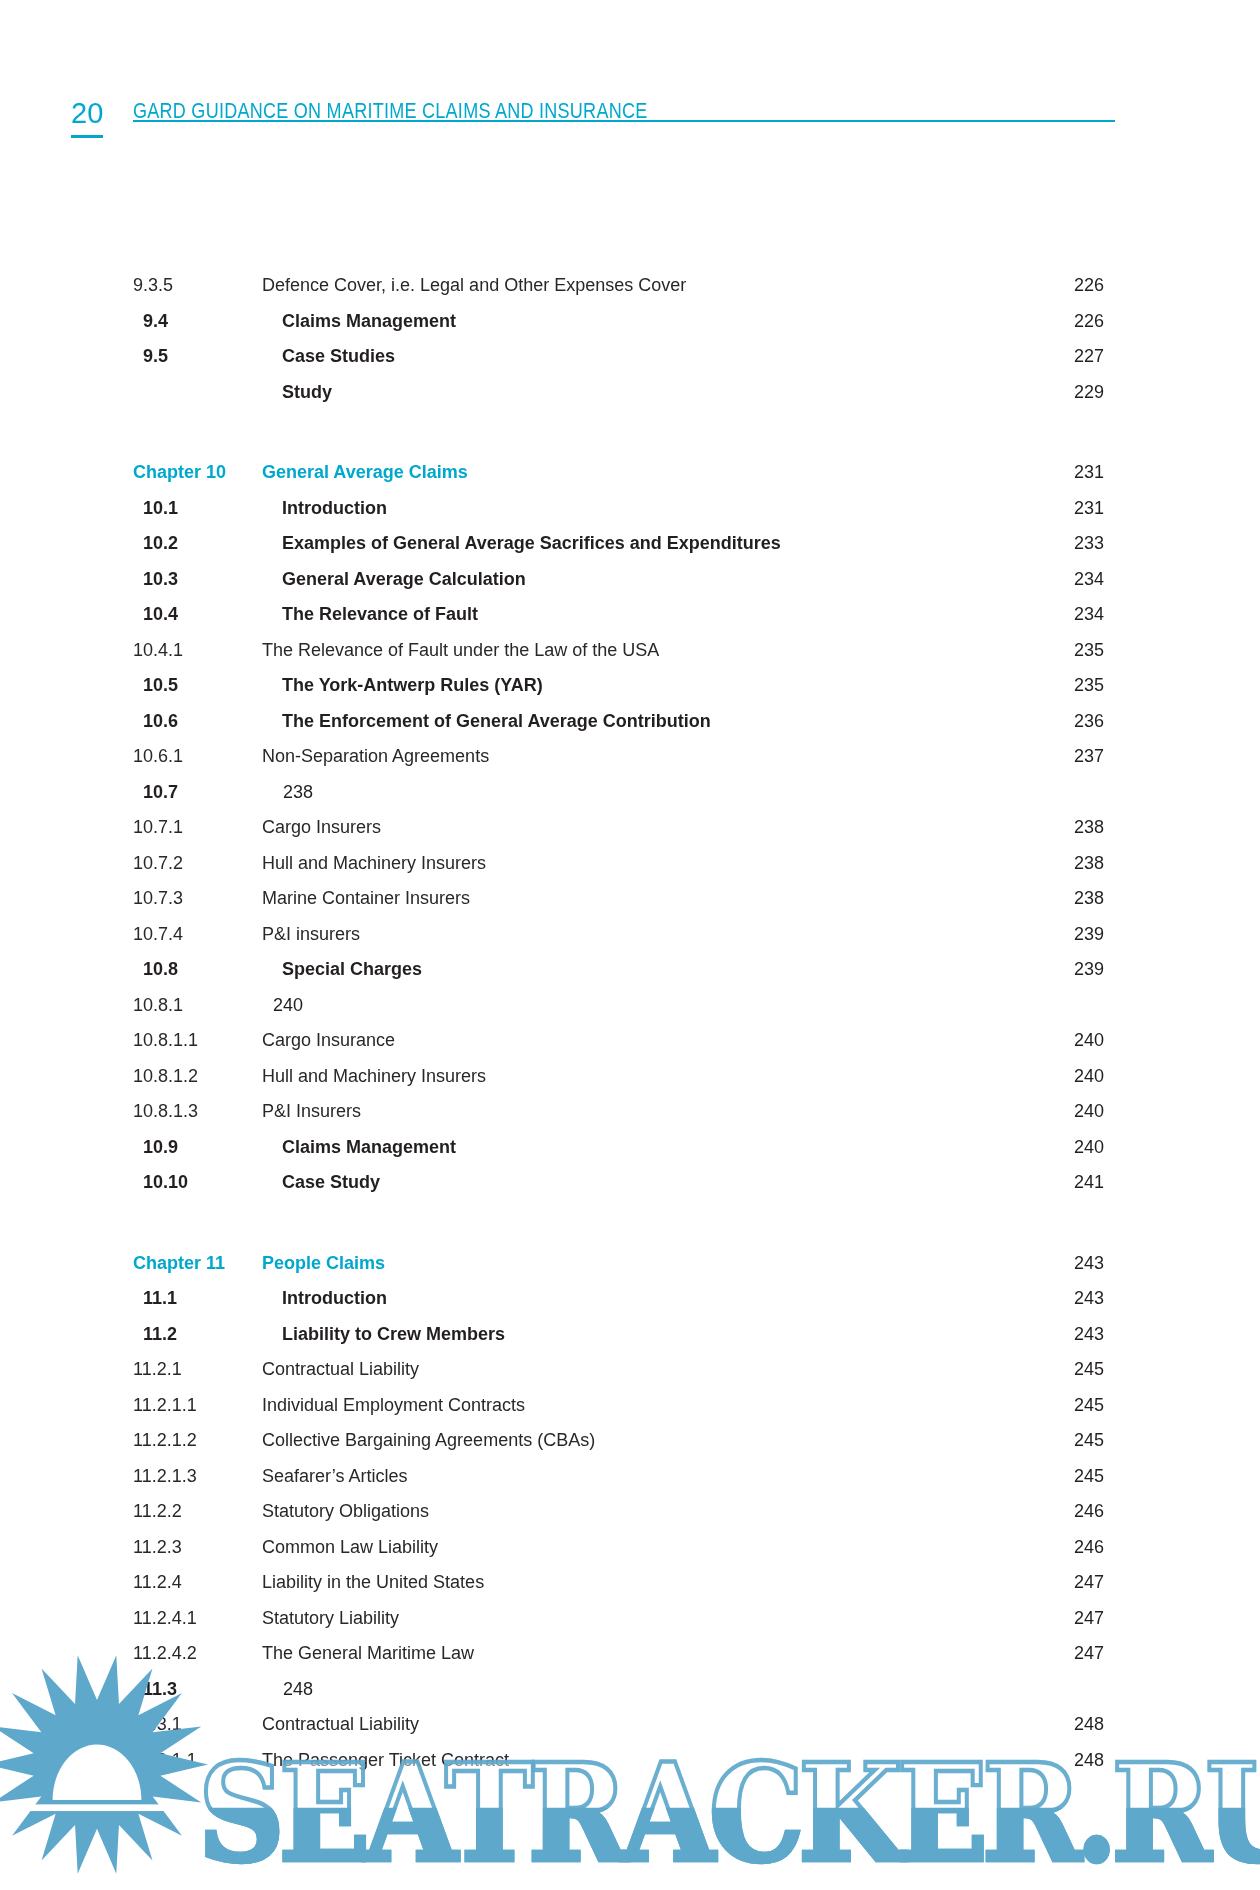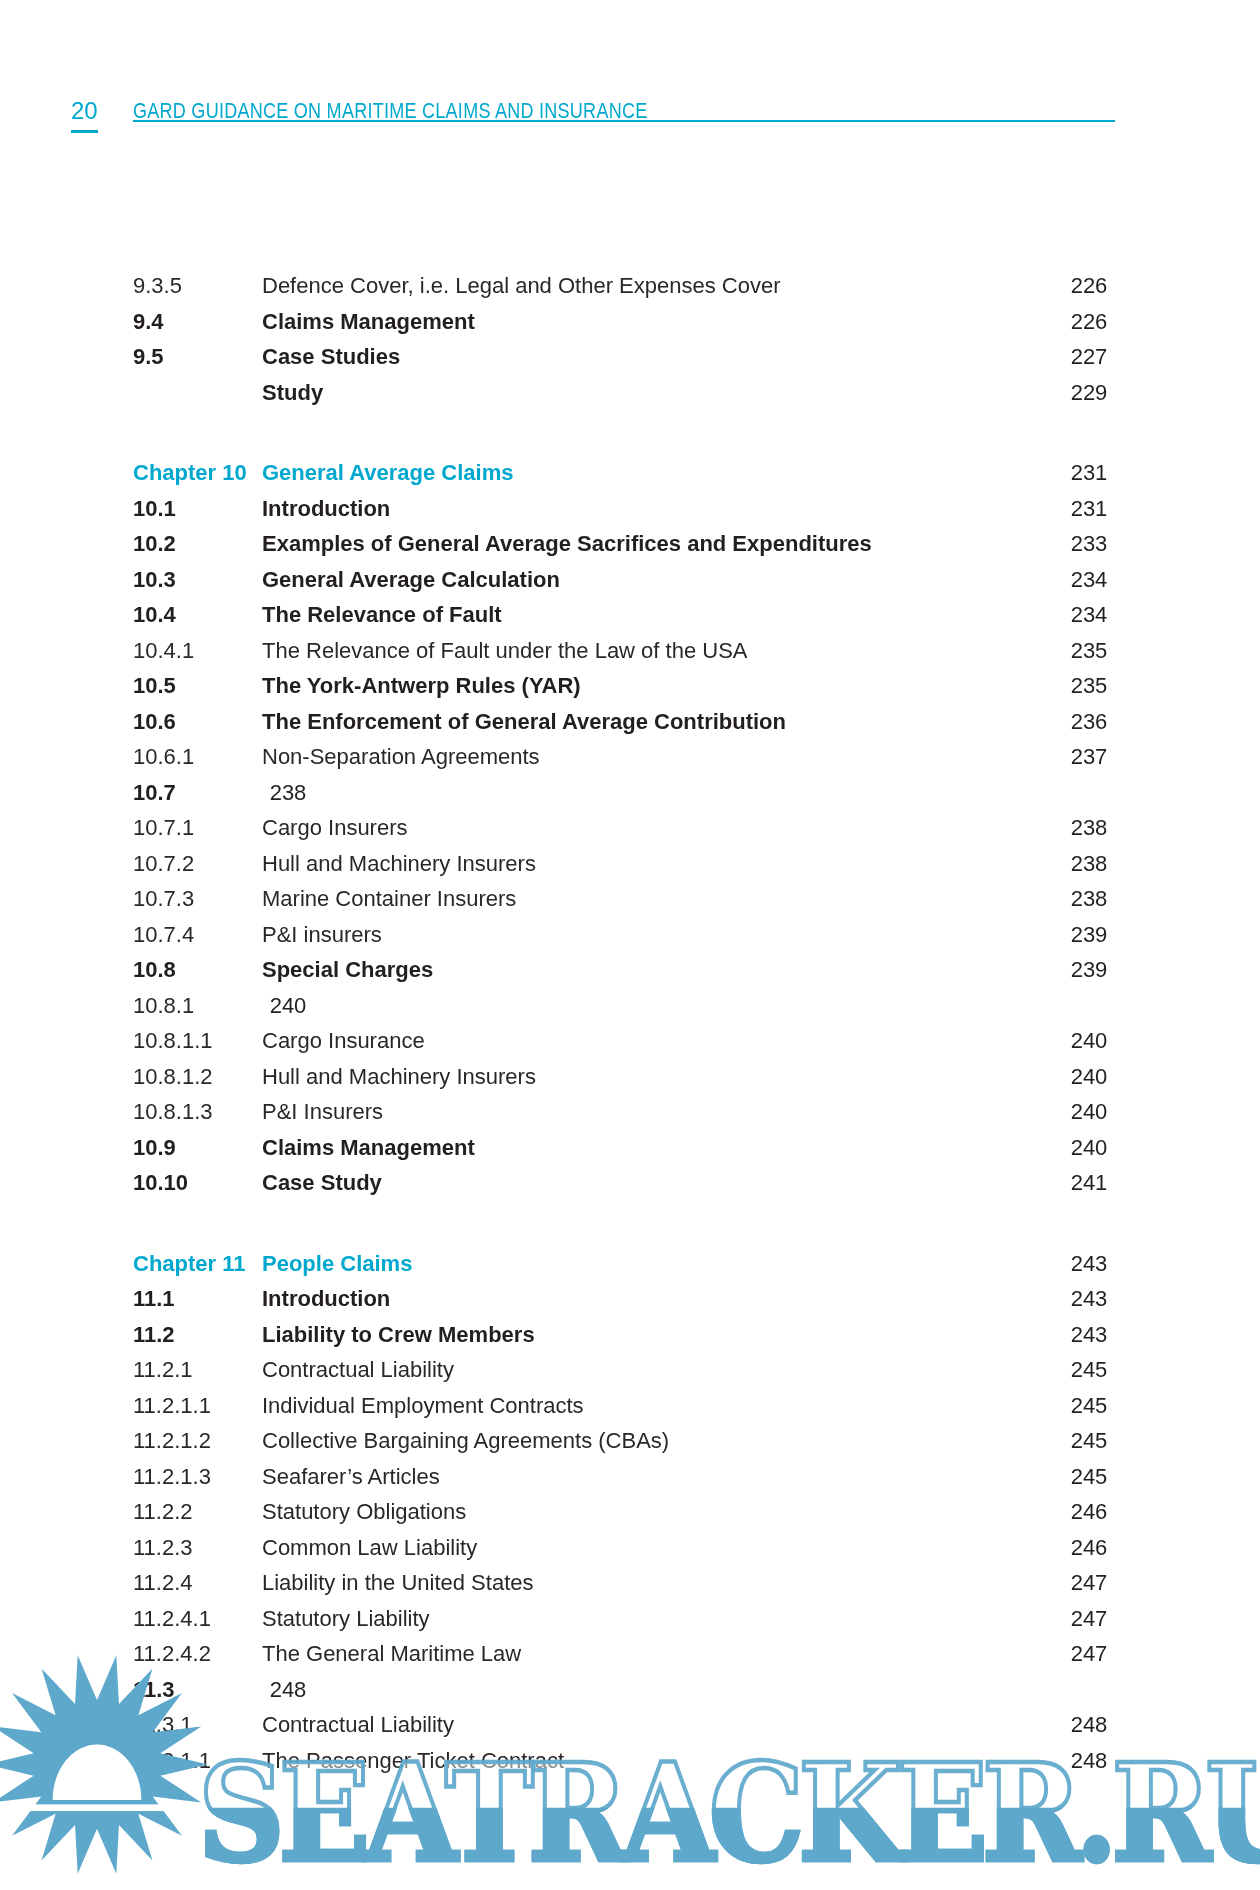--- a/index.html
+++ b/index.html
@@ -10,21 +10,21 @@
     overflow: hidden;
     font-family: "Liberation Sans", sans-serif;
     color: #231f20;
     --accent: #00a8ce;
     --wmblue: #5ea8cc;
   }
 
   
   .header-pagenum {
     position: absolute; left: 71px; top: 99px;
-    font-size: 24px; color: var(--accent);
+    font-size: 29px; color: var(--accent);
     padding-bottom: 7px; border-bottom: 3px solid var(--accent);
     line-height: 1;
   }
   .header-title {
     position: absolute; left: 133px; top: 100px;
     font-size: 22px; color: var(--accent);
     letter-spacing: 0.3px; line-height: 1;
     transform: scaleX(0.82); transform-origin: left top;
     white-space: nowrap;
   }
@@ -33,29 +33,29 @@
     width: 982px; height: 2px; background: var(--accent);
   }
 
   
   .toc {
     position: absolute; left: 133px; top: 268px; width: 982px;
   }
   .toc-row {
     display: flex; align-items: baseline;
     height: 35.5px; line-height: 35.5px;
-    font-size: 22px;
+    font-size: 18px;
   }
   .toc-row.gap-before { margin-top: 45px; }
   .toc-num  { flex: none; width: 129px; }
   .toc-title{ flex: 1; padding-right: 10px; white-space: nowrap; overflow: hidden; }
   .toc-page { flex: none; min-width: 52px; text-align: center; font-weight: 400; color: #231f20; }
 
   .toc-row.section .toc-num,
-  .toc-row.section .toc-title { font-weight: bold; color: #231f20; }
+  .toc-row.section .toc-title { font-weight: bold; color: #231f20; margin-left: 10px; }
 
   .toc-row.chapter .toc-num,
   .toc-row.chapter .toc-title { font-weight: bold; color: var(--accent); }
 
   .toc-row.subsection .toc-num,
   .toc-row.subsection .toc-title { font-weight: 400; color: #2b2728; }
 
   
   .watermark { position: absolute; left: 0; top: 12px; width: 100%; height: 100%; pointer-events: none; }
   .wm-text {

